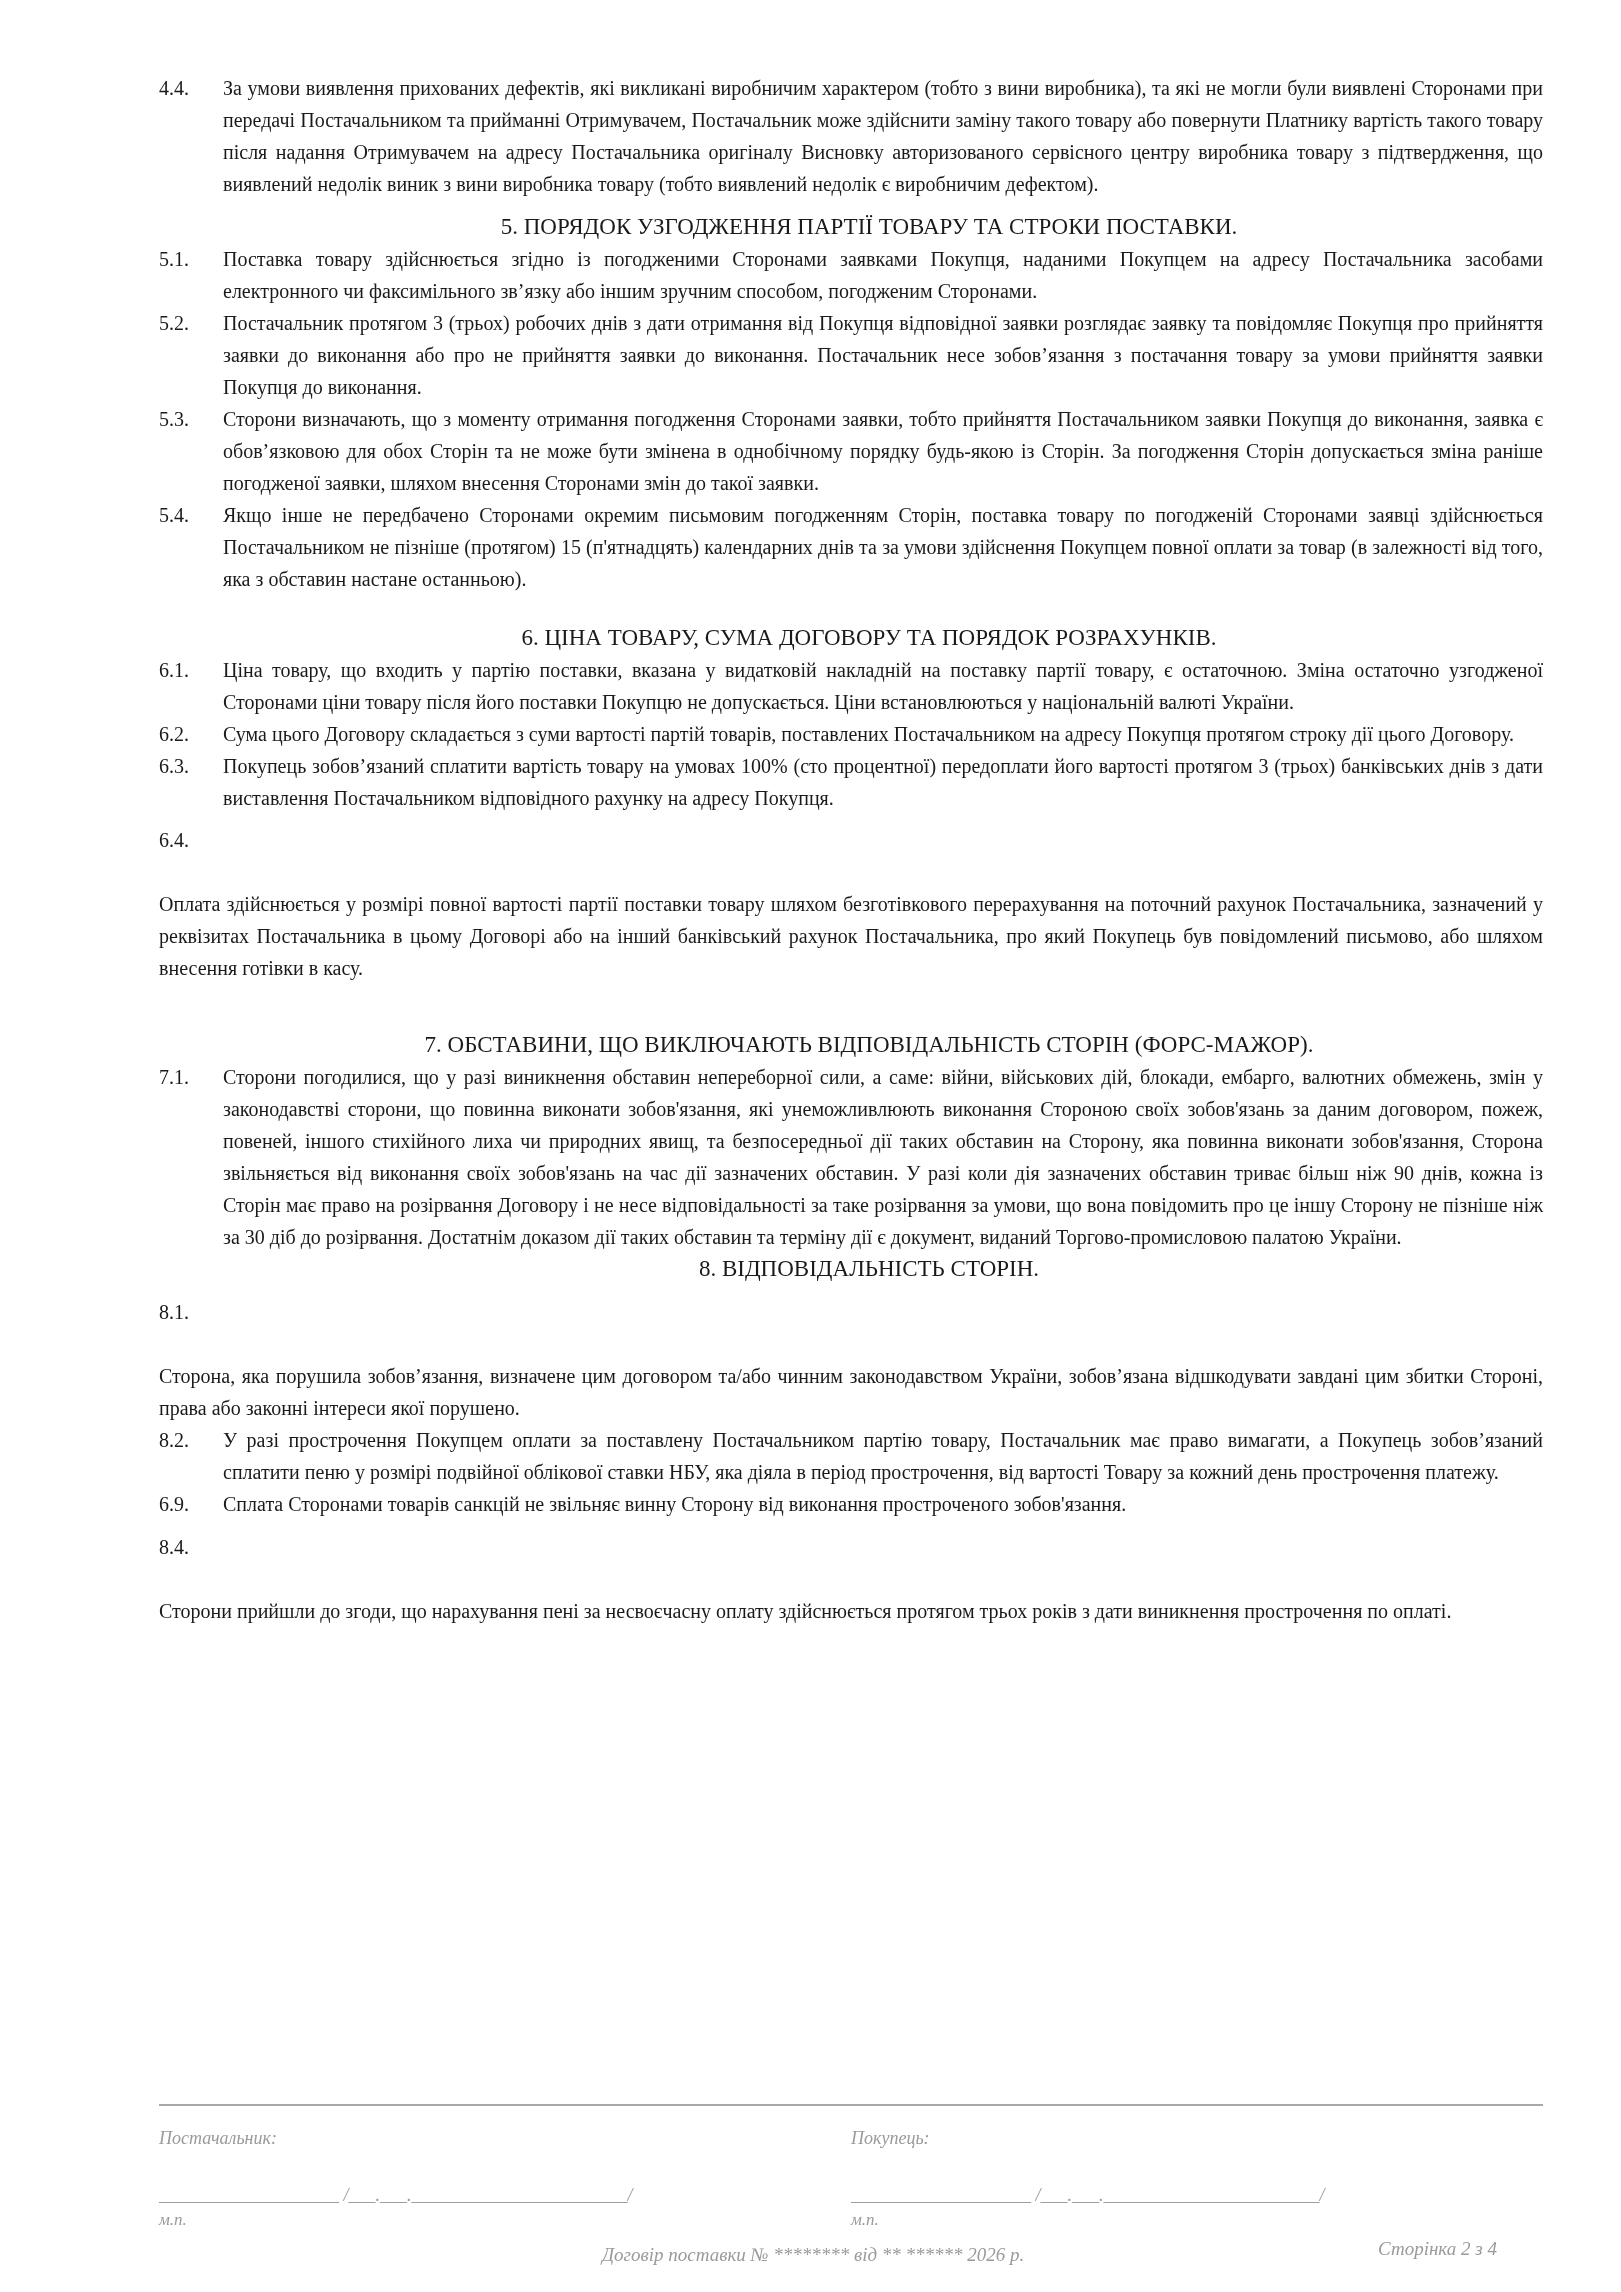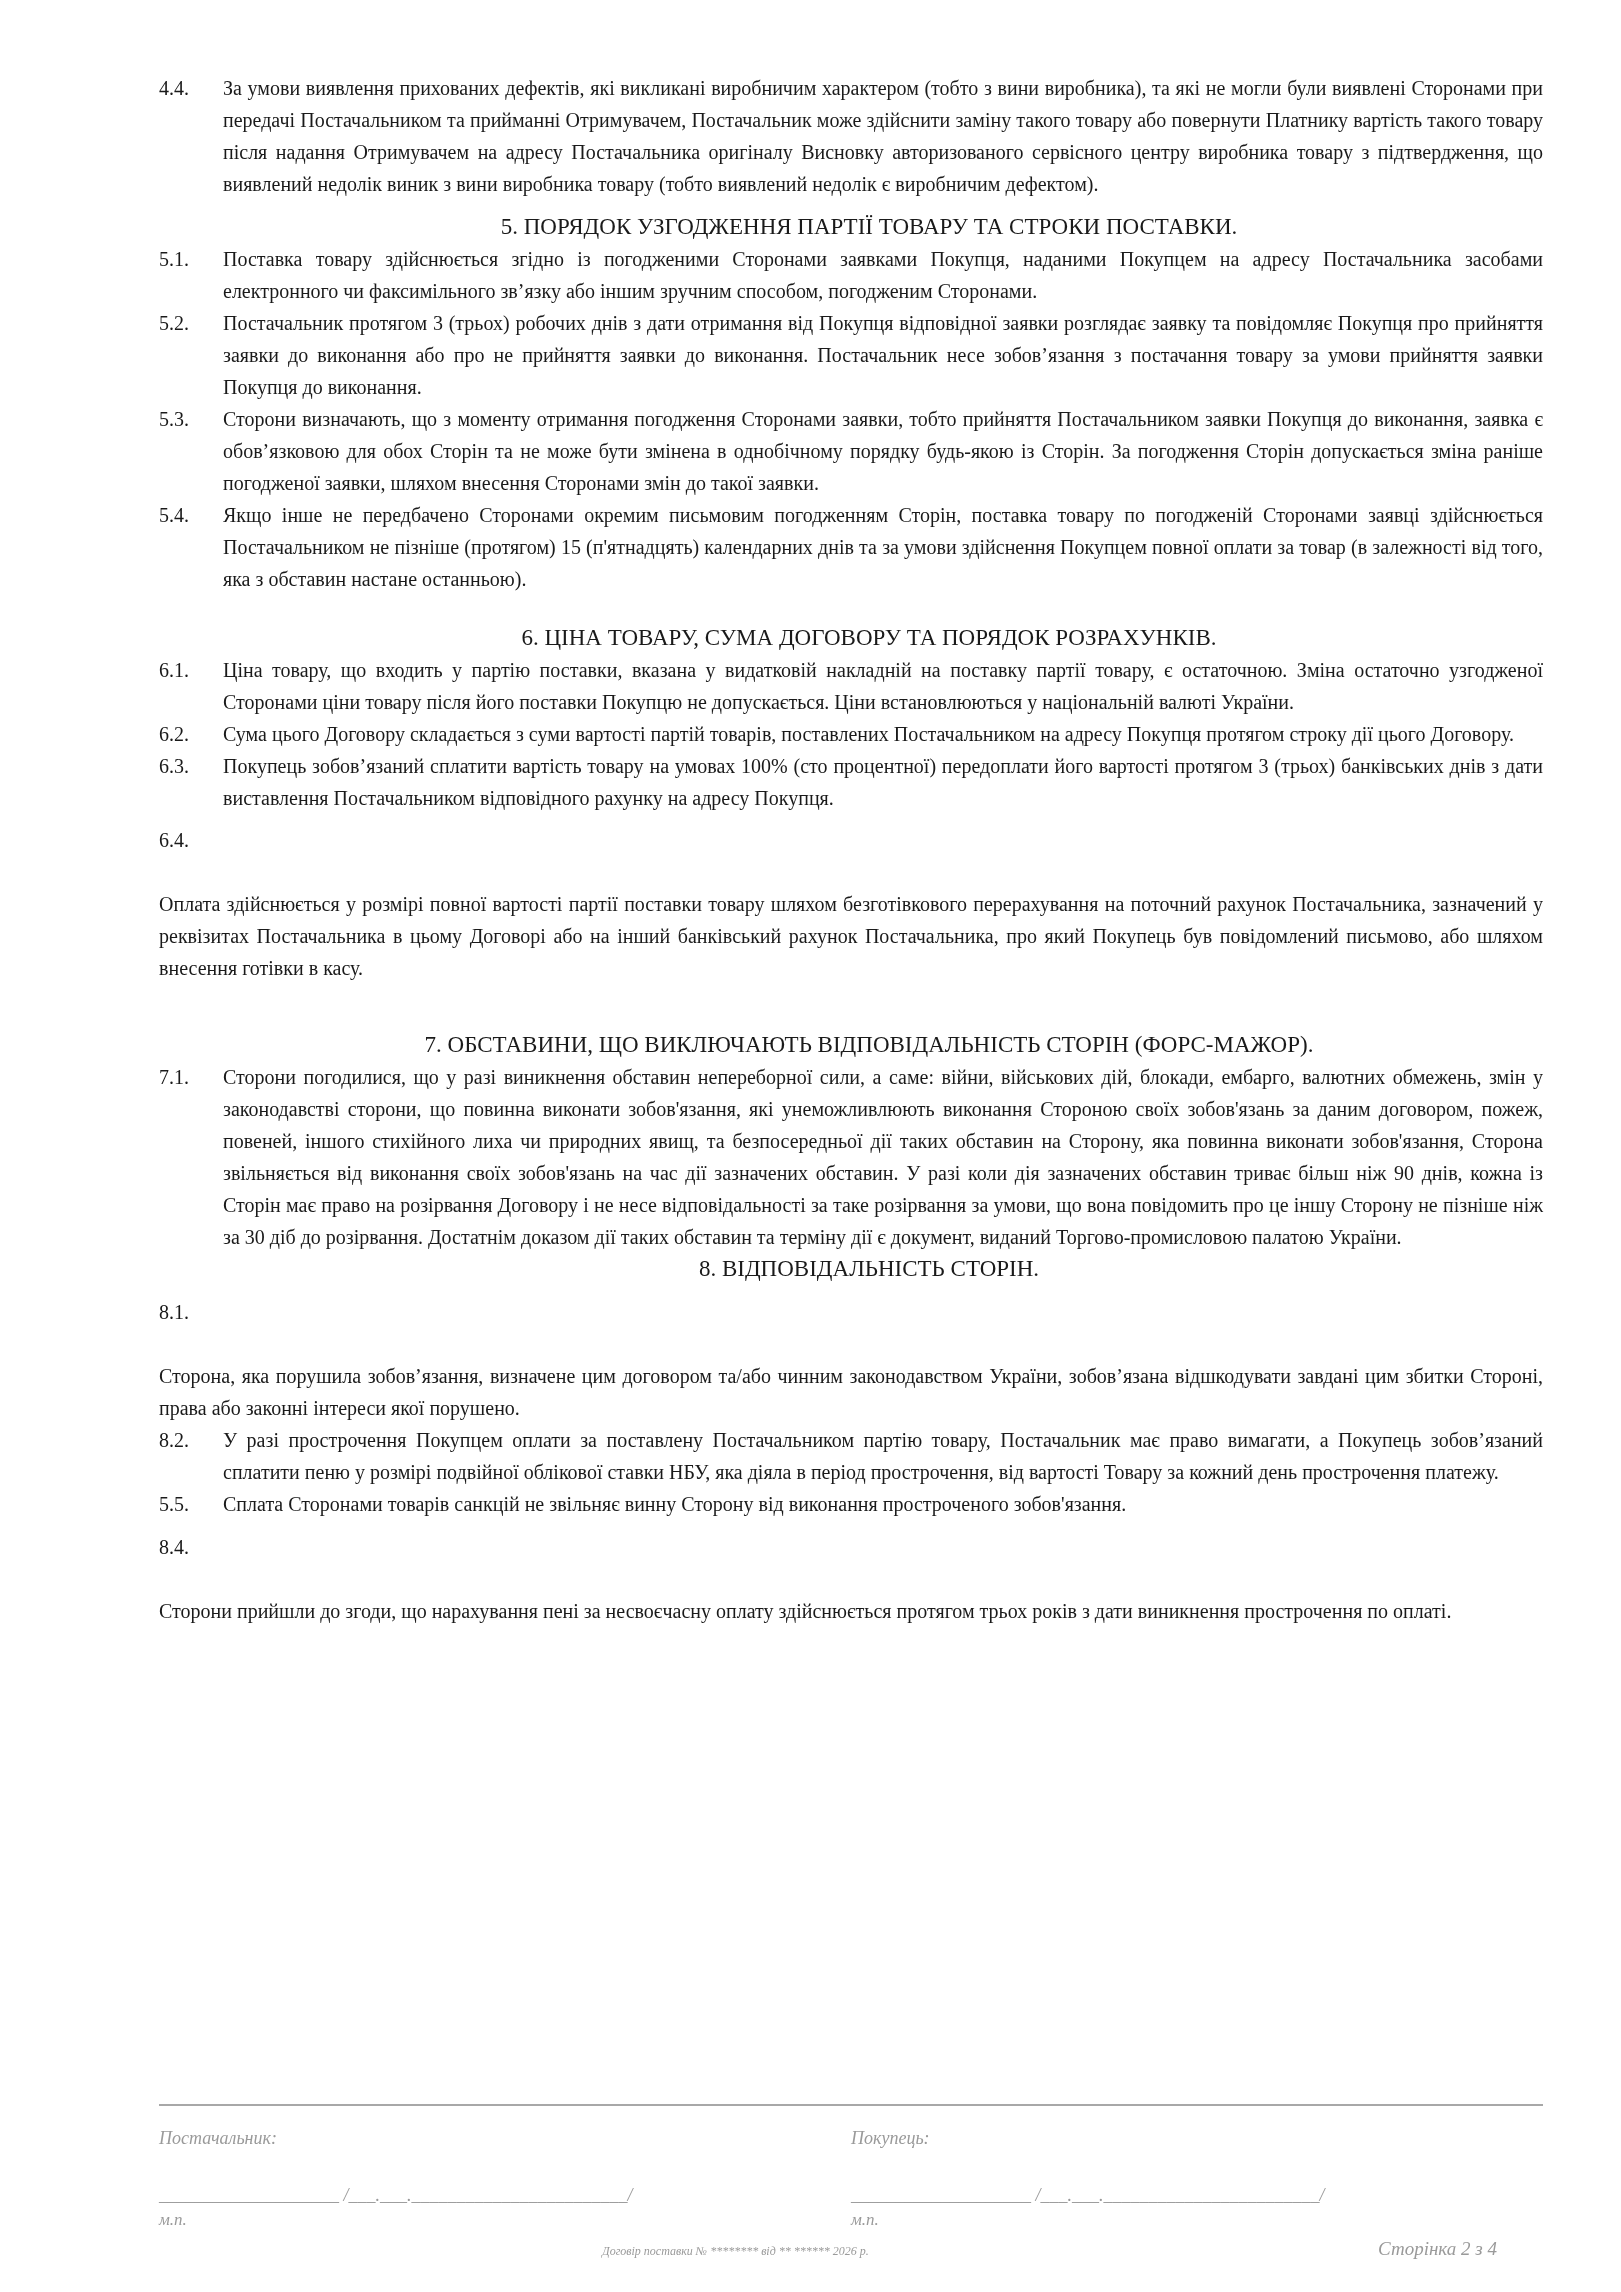--- a/index.html
+++ b/index.html
@@ -74,21 +74,21 @@
     .sig-block .mp { margin-top: 0px; font-size: 17px; line-height: 21.5px; }
     .footer-bottom {
       position: relative;
       height: 36px;
       margin-top: 7.2px;
     }
     .footer-doc {
       position: absolute;
       left: 443px;
       top: 5.4px;
-      font-size: 12px;
+      font-size: 19px;
     }
     .footer-page {
       position: absolute;
       left: 1219px;
       top: 0px;
       font-size: 19px;
       text-align: right;
     }
   </style>
 </head>
@@ -146,21 +146,21 @@
   <div class="section-title">8.  ВІДПОВІДАЛЬНІСТЬ СТОРІН.</div>
   <div class="clause sp-gap">
     <span class="num">8.1.</span>
     <span class="text">Сторона, яка порушила зобов’язання, визначене цим договором та/або чинним законодавством України, зобов’язана відшкодувати завдані цим збитки Стороні, права або законні інтереси якої порушено.</span>
   </div>
   <div class="clause">
     <span class="num">8.2.</span>
     <span class="text">У разі прострочення Покупцем оплати за поставлену Постачальником партію товару, Постачальник має право вимагати, а Покупець зобов’язаний сплатити пеню у розмірі подвійної облікової ставки НБУ, яка діяла в період прострочення, від вартості Товару за кожний день прострочення платежу.</span>
   </div>
   <div class="clause">
-    <span class="num">5.5.</span>
+    <span class="num">6.9.</span>
     <span class="text">Сплата Сторонами товарів санкцій не звільняє винну Сторону від виконання простроченого зобов'язання.</span>
   </div>
   <div class="clause sp-gap">
     <span class="num">8.4.</span>
     <span class="text">Сторони прийшли до згоди, що нарахування пені за несвоєчасну оплату здійснюється протягом трьох років з дати виникнення прострочення по оплаті.</span>
   </div>
 </div>
 
 <div class="footer">
   <div class="footer-rule"></div>

